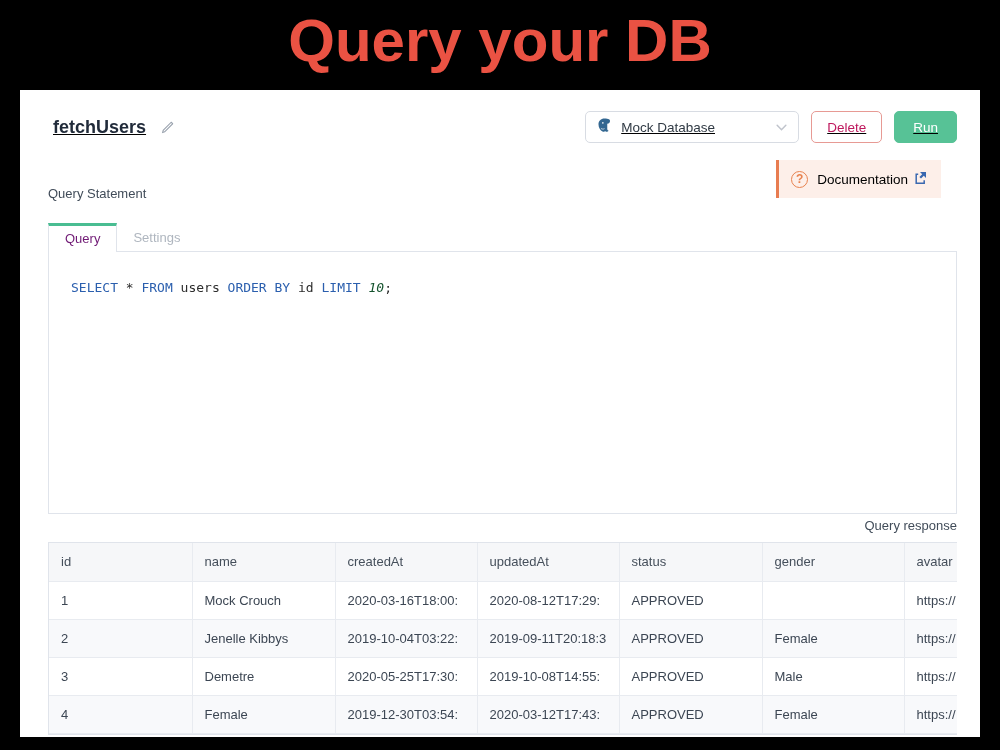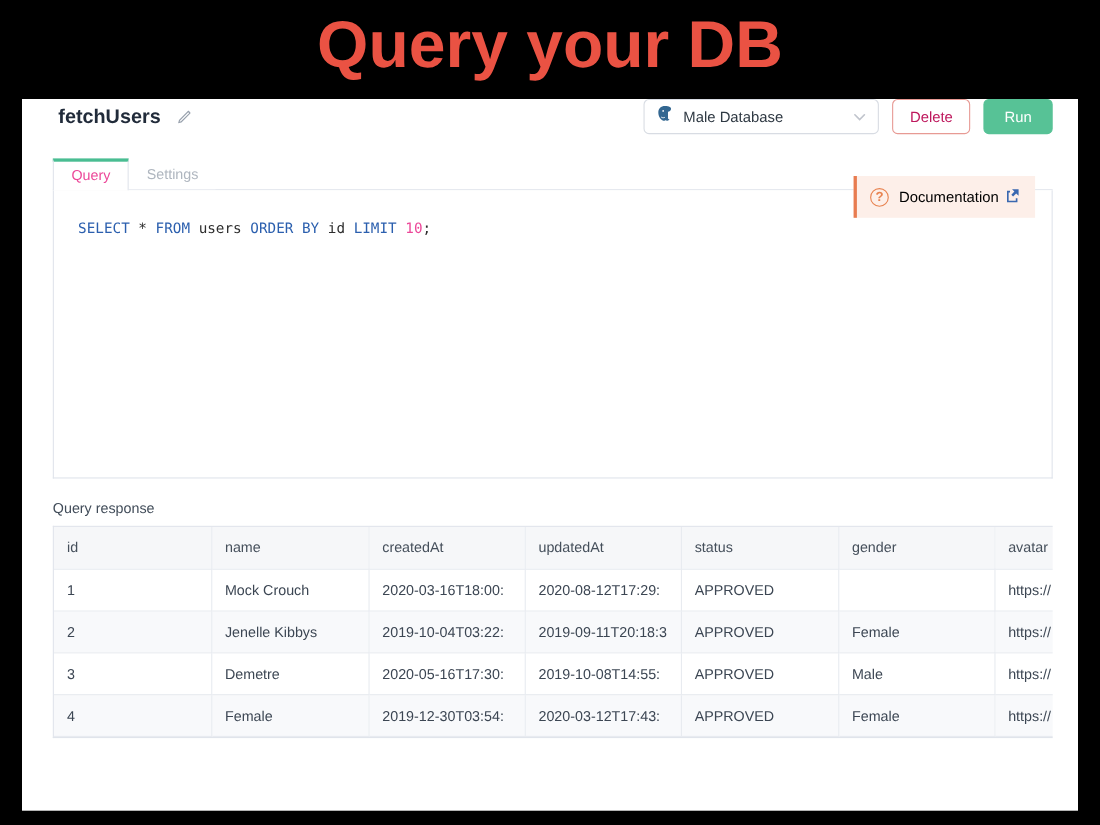--- a/index.html
+++ b/index.html
@@ -17,21 +17,21 @@
     color: #ea5243;
   }
   .panel {
     position: absolute; left: 20px; top: 90px;
     width: 960px; height: 647px;
     background: #fff;
     overflow: hidden;
     padding: 0 23px 0 28px;
   }
   
-  .header-row { display: flex; justify-content: space-between; align-items: center; height: 32px; }
+  .header-row { display: flex; justify-content: space-between; align-items: center; margin-top: 21px; height: 32px; text-decoration: underline; }
   .query-name-wrap { display: flex; align-items: center; gap: 14px; margin-left: 5px; }
   .query-name { font-size: 18px; font-weight: bold; color: #212b3a; }
   .pencil { display: inline-flex; cursor: pointer; }
   .controls { display: flex; align-items: center; gap: 12px; }
   .resource-select {
     width: 214px; height: 32px; background: #fff;
     border: 1px solid #d8dce3; border-radius: 5px;
     display: flex; align-items: center; padding: 0 10px; gap: 8px;
     cursor: pointer;
   }
@@ -51,37 +51,37 @@
     border: 1.5px solid #e8824f; color: #e8824f;
     font-size: 12px; font-weight: bold;
     display: inline-flex; align-items: center; justify-content: center;
   }
   .doc-link { font-size: 13.5px; color: #000000; display: flex; align-items: center; gap: 5px; cursor: pointer; }
   
   .section-label { margin-top: 43px; font-size: 13px; color: #414c59; }
   .tabbar { display: flex; margin-top: 21px; border-bottom: 1px solid #e0e4eb; align-items: flex-end; }
   .tab { height: 29px; padding: 3px 16px 0 16px; font-size: 13px; line-height: 26px; color: #afb6bf; cursor: pointer; background: #fff; }
   .tab.active {
-    color: #ec4899;
+    color: #701a75;
     border-top: 3px solid #49bd92; border-left: 1px solid #e0e4eb; border-right: 1px solid #e0e4eb;
     padding-top: 0; margin-bottom: -1px; position: relative; z-index: 1;
   }
   .code-box {
     height: 262px;
     border-left: 1px solid #e0e4eb; border-right: 1px solid #e0e4eb; border-bottom: 1px solid #e0e4eb;
     background: #fff;
     padding: 28px 22px 0 22px;
     cursor: text;
   }
   .code-line { font-family: "DejaVu Sans Mono", "Liberation Mono", monospace; font-size: 13px; color: #2d2d2d; white-space: pre; }
   .code-line .tok-keyword { color: #2b5fae; }
-  .code-line .tok-number { color: #ec4899; }
+  .code-line .tok-number { color: #14532d; font-style: italic; }
   .code-line .tok-plain { color: #2d2d2d; }
   
-  .response-label { margin-top: 19px; font-size: 13px; color: #414c59; }
+  .response-label { margin-top: 4px; font-size: 13px; color: #414c59; text-align: right; }
   .table-clip { margin-top: 9px; width: 909px; overflow: hidden; border: 1px solid #e0e4eb; border-right: none; }
   table.resp { border-collapse: collapse; table-layout: fixed; width: 1005px; }
   table.resp th, table.resp td {
     height: 38px; padding: 0 12px; text-align: left;
     font-size: 13px; font-weight: normal;
     border-right: 1px solid #e8ebf0; border-bottom: 1px solid #e8ebf0;
     white-space: nowrap; overflow: hidden;
   }
   table.resp th { background: #f6f7f9; color: #454f5b; }
   table.resp td { color: #3c4653; background: #fff; }
@@ -107,21 +107,21 @@
     </div>
     <div class="controls">
       <div class="resource-select">
         <span>
           <svg width="17" height="17" viewBox="0 0 24 24">
             <path fill="#336791" d="M12 2C6.8 2 3.5 5.5 3.5 10.2c0 4.8 2.7 9 5.7 10.2 1 .4 2 .4 2.9 0 .5-.2 1.1-.2 1.6 0 1.5.6 3.2.3 4.2-1-1.4-.1-2-1.1-2-2.3V9.4c2.2-.2 3.9-1.7 3.9-3.9 0-1-.6-2-1.6-2.4C17 2.4 14.8 2 12 2z"></path>
             <circle cx="9.7" cy="8.3" r="1.1" fill="#fff"></circle>
             <path d="M7 16c1.6 1.3 3.4 1.4 5 .4" stroke="#fff" stroke-width="1" fill="none"></path>
           </svg>
         </span>
-        <span class="label">Male Database</span>
+        <span class="label">Mock Database</span>
         <span class="chev">
           <svg width="13" height="13" viewBox="0 0 12 12">
               <path d="M2 4l4 4 4-4" stroke="#c0c4cc" stroke-width="1.4" fill="none" stroke-linecap="round"></path>
             </svg>
         </span>
       </div>
       <button class="btn btn-delete">Delete</button>
       <button class="btn btn-run">Run</button>
     </div>
   </div>
@@ -132,20 +132,21 @@
       <span>Documentation</span>
       <span>
         <svg width="14" height="14" viewBox="0 0 14 14">
           <path fill="none" stroke="#3a68b0" stroke-width="1.5" d="M5.2 3.2h-2v9h8v-3"></path>
           <path fill="#3a68b0" d="M7 1h6v6l-2.2-2.2L8 7.6 6.4 6l2.8-2.8z"></path>
         </svg>
       </span>
     </span>
   </div>
 
+  <div class="section-label">Query Statement</div>
 
   <div class="tabbar">
     <div class="tab active">Query</div>
     <div class="tab">Settings</div>
   </div>
 
   <div class="code-box">
     <div class="code-line" id="sql-line"><span class="tok-keyword">SELECT</span><span class="tok-plain"> * </span><span class="tok-keyword">FROM</span><span class="tok-plain"> users </span><span class="tok-keyword">ORDER BY</span><span class="tok-plain"> id </span><span class="tok-keyword">LIMIT</span><span class="tok-plain"> </span><span class="tok-number">10</span><span class="tok-plain">;</span></div>
   </div>
 
@@ -179,21 +180,21 @@
             <td class="c1">Jenelle Kibbys</td>
             <td class="c2">2019-10-04T03:22:</td>
             <td class="c3">2019-09-11T20:18:3</td>
             <td class="c4">APPROVED</td>
             <td class="c5">Female</td>
             <td class="c6">https://</td>
           </tr>
           <tr>
             <td class="c0">3</td>
             <td class="c1">Demetre</td>
-            <td class="c2">2020-05-16T17:30:</td>
+            <td class="c2">2020-05-25T17:30:</td>
             <td class="c3">2019-10-08T14:55:</td>
             <td class="c4">APPROVED</td>
             <td class="c5">Male</td>
             <td class="c6">https://</td>
           </tr>
           <tr class="alt">
             <td class="c0">4</td>
             <td class="c1">Female</td>
             <td class="c2">2019-12-30T03:54:</td>
             <td class="c3">2020-03-12T17:43:</td>

